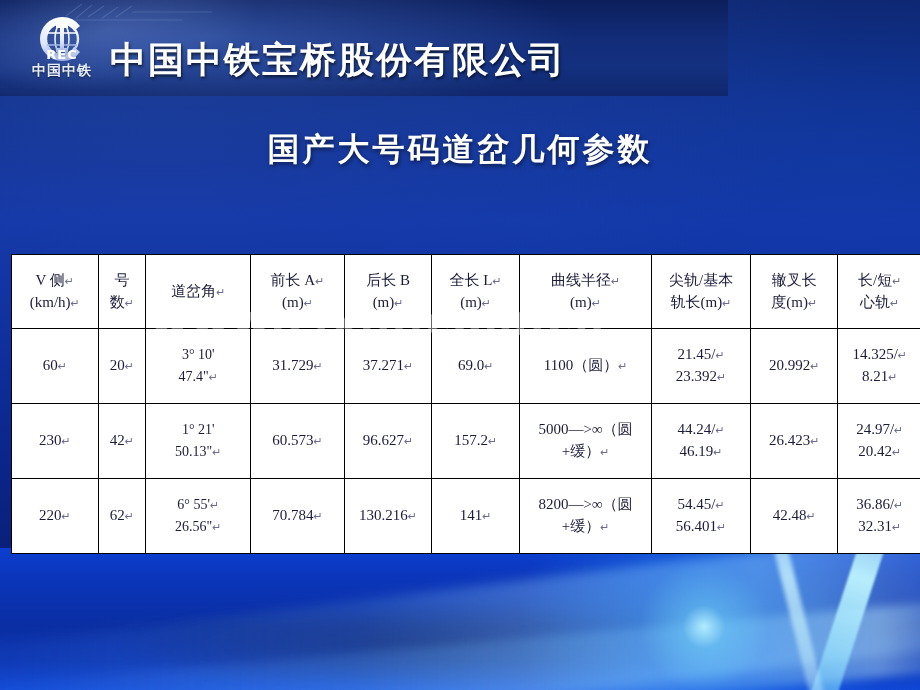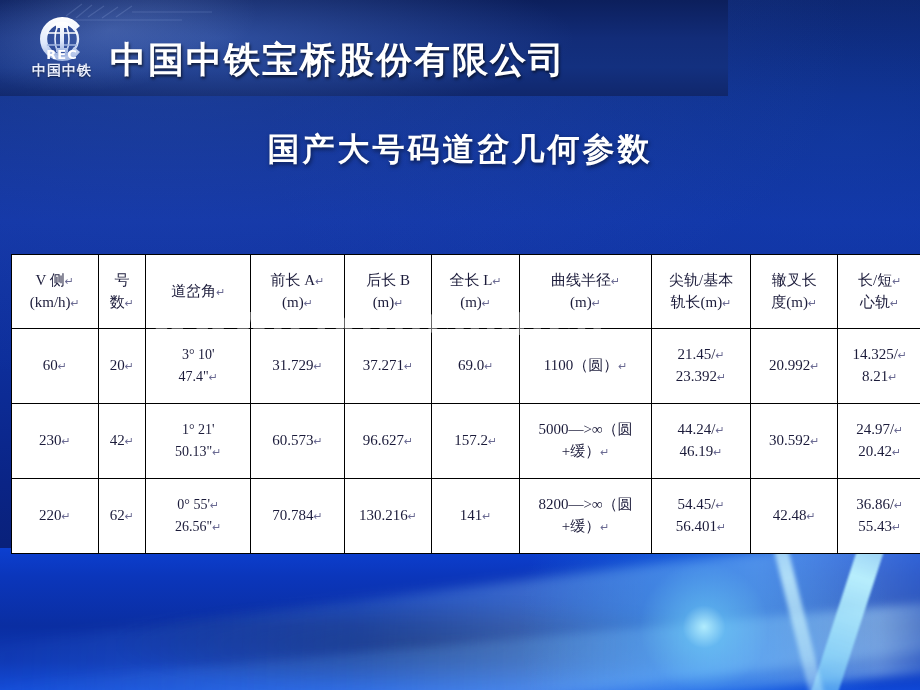--- a/index.html
+++ b/index.html
@@ -270,49 +270,49 @@
           <td><span>96.627</span><span class="pil">↵</span></td>
           <td><span>157.2</span><span class="pil">↵</span></td>
           <td>
             <span class="l1">5000—&gt;∞（圆</span>
             <span class="l2"><span>+缓）</span><span class="pil">↵</span></span>
           </td>
           <td>
             <span class="l1"><span>44.24/</span><span class="pil">↵</span></span>
             <span class="l2"><span>46.19</span><span class="pil">↵</span></span>
           </td>
-          <td><span>30.592</span><span class="pil">↵</span></td>
+          <td><span>26.423</span><span class="pil">↵</span></td>
           <td>
             <span class="l1"><span>24.97/</span><span class="pil">↵</span></span>
             <span class="l2"><span>20.42</span><span class="pil">↵</span></span>
           </td>
         </tr>
 
         <tr>
           <td><span>220</span><span class="pil">↵</span></td>
           <td><span>62</span><span class="pil">↵</span></td>
           <td class="ang">
-            <span class="angl"><span>0° 55'</span><span class="pil">↵</span></span>
+            <span class="angl"><span>6° 55'</span><span class="pil">↵</span></span>
             <span class="angl"><span>26.56"</span><span class="pil">↵</span></span>
           </td>
           <td><span>70.784</span><span class="pil">↵</span></td>
           <td><span>130.216</span><span class="pil">↵</span></td>
           <td><span>141</span><span class="pil">↵</span></td>
           <td>
             <span class="l1">8200—&gt;∞（圆</span>
             <span class="l2"><span>+缓）</span><span class="pil">↵</span></span>
           </td>
           <td>
             <span class="l1"><span>54.45/</span><span class="pil">↵</span></span>
             <span class="l2"><span>56.401</span><span class="pil">↵</span></span>
           </td>
           <td><span>42.48</span><span class="pil">↵</span></td>
           <td>
             <span class="l1"><span>36.86/</span><span class="pil">↵</span></span>
-            <span class="l2"><span>55.43</span><span class="pil">↵</span></span>
+            <span class="l2"><span>32.31</span><span class="pil">↵</span></span>
           </td>
         </tr>
 
       </tbody>
     </table>
   </div>
 
   <div id="bottom">
     <div id="darkpatch"></div>
     <div id="sweep"></div>

